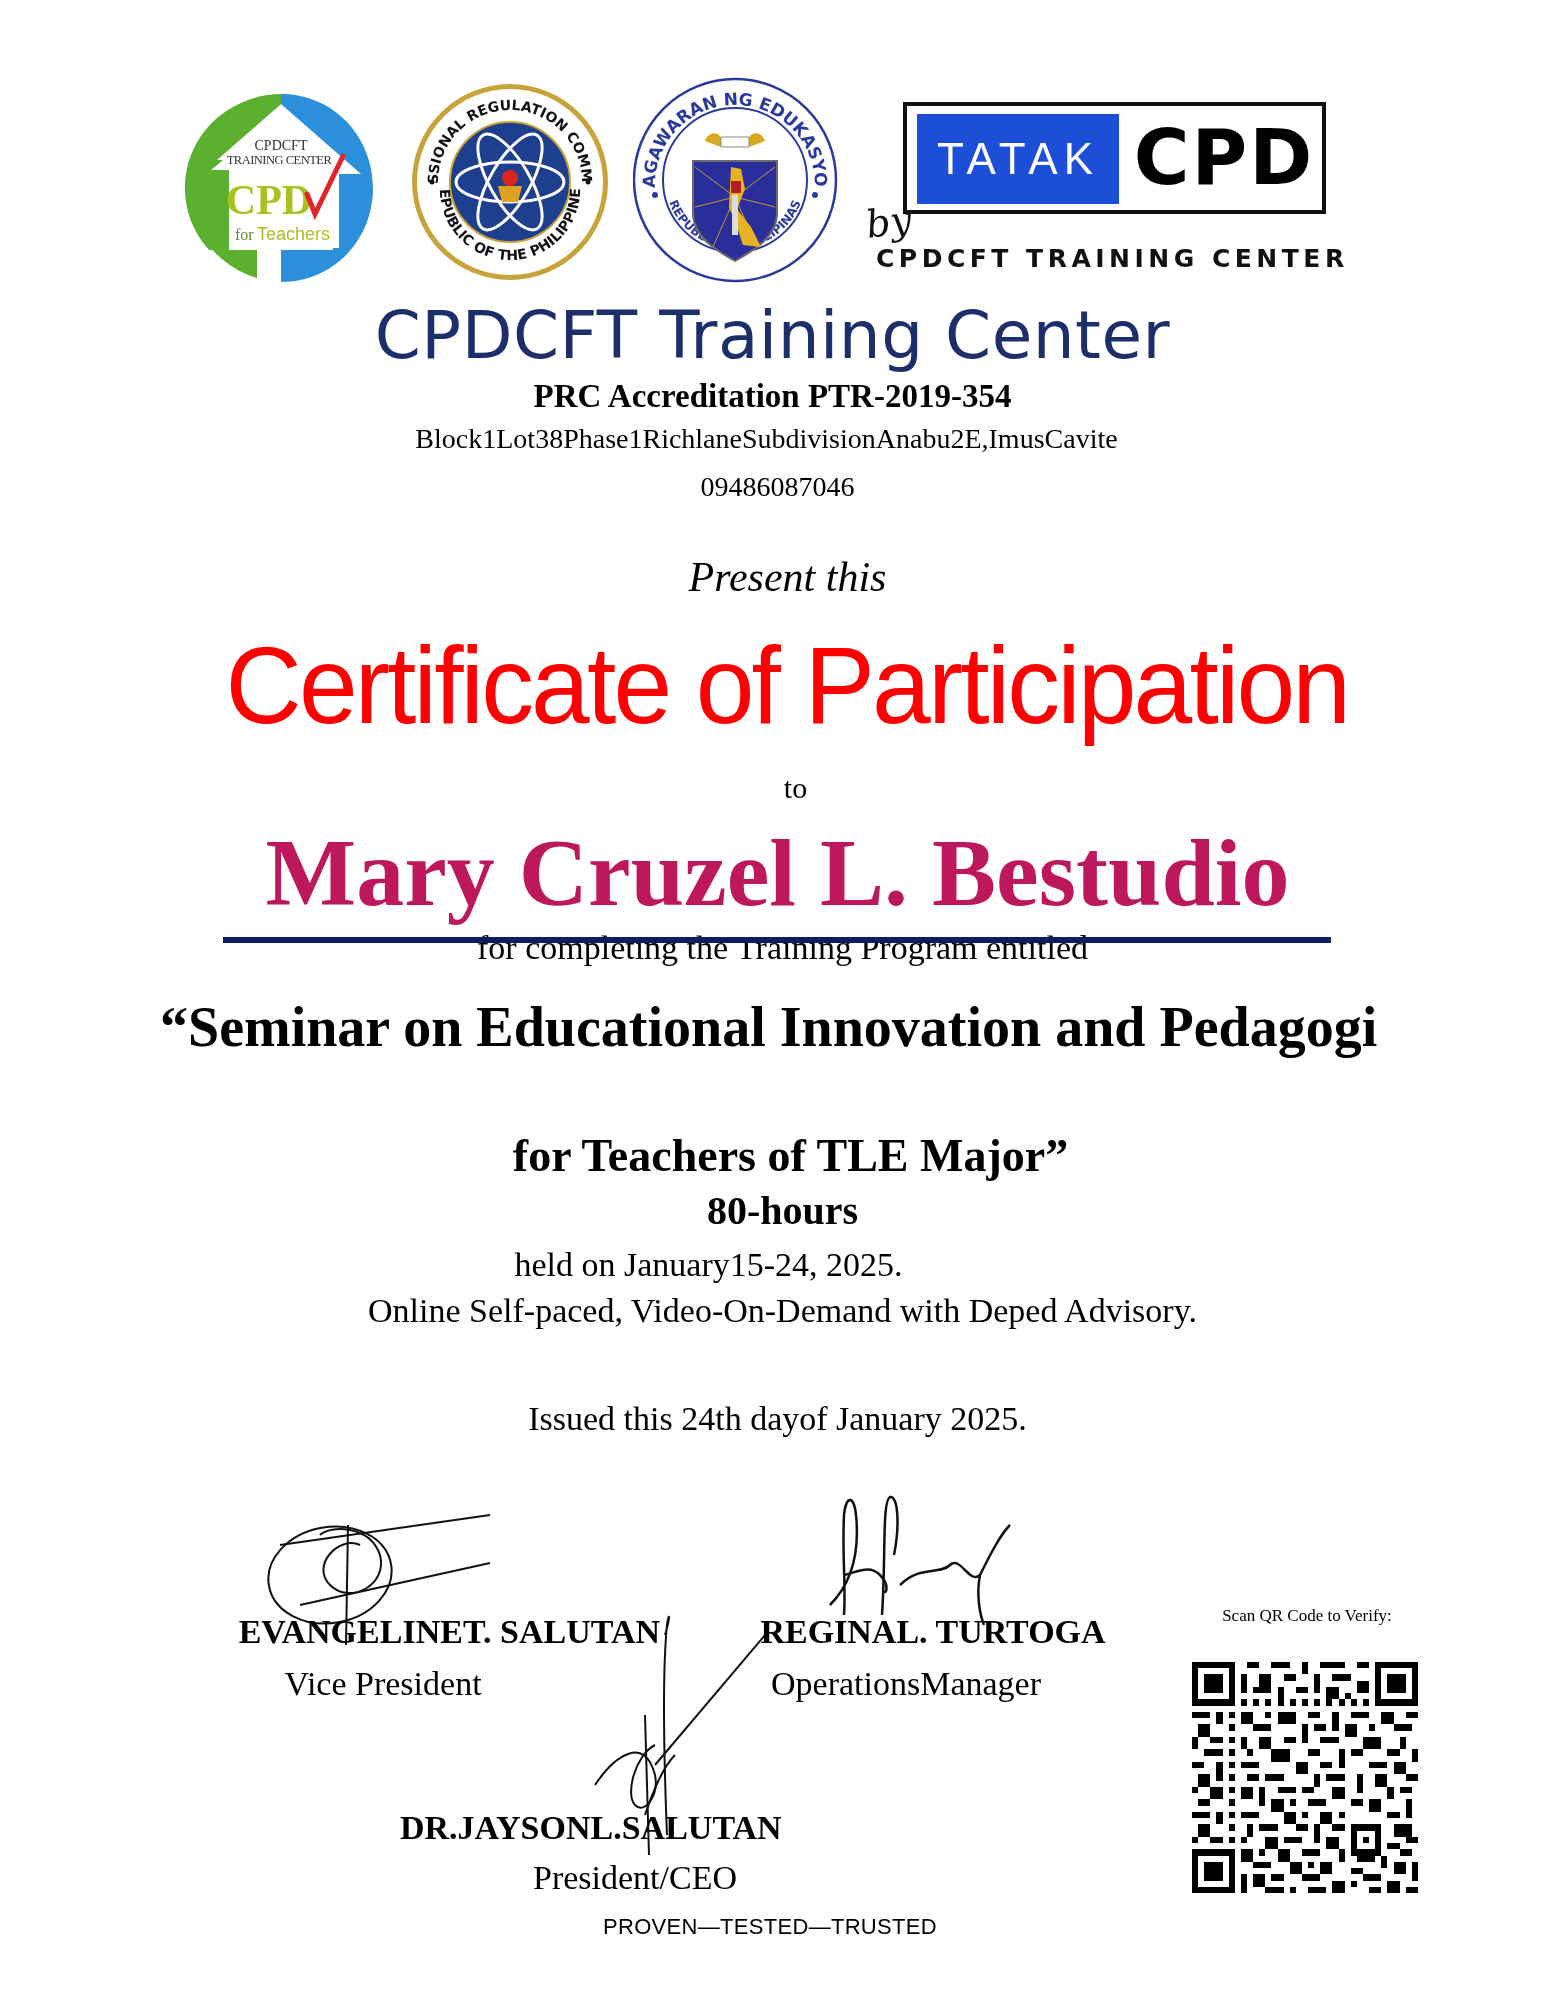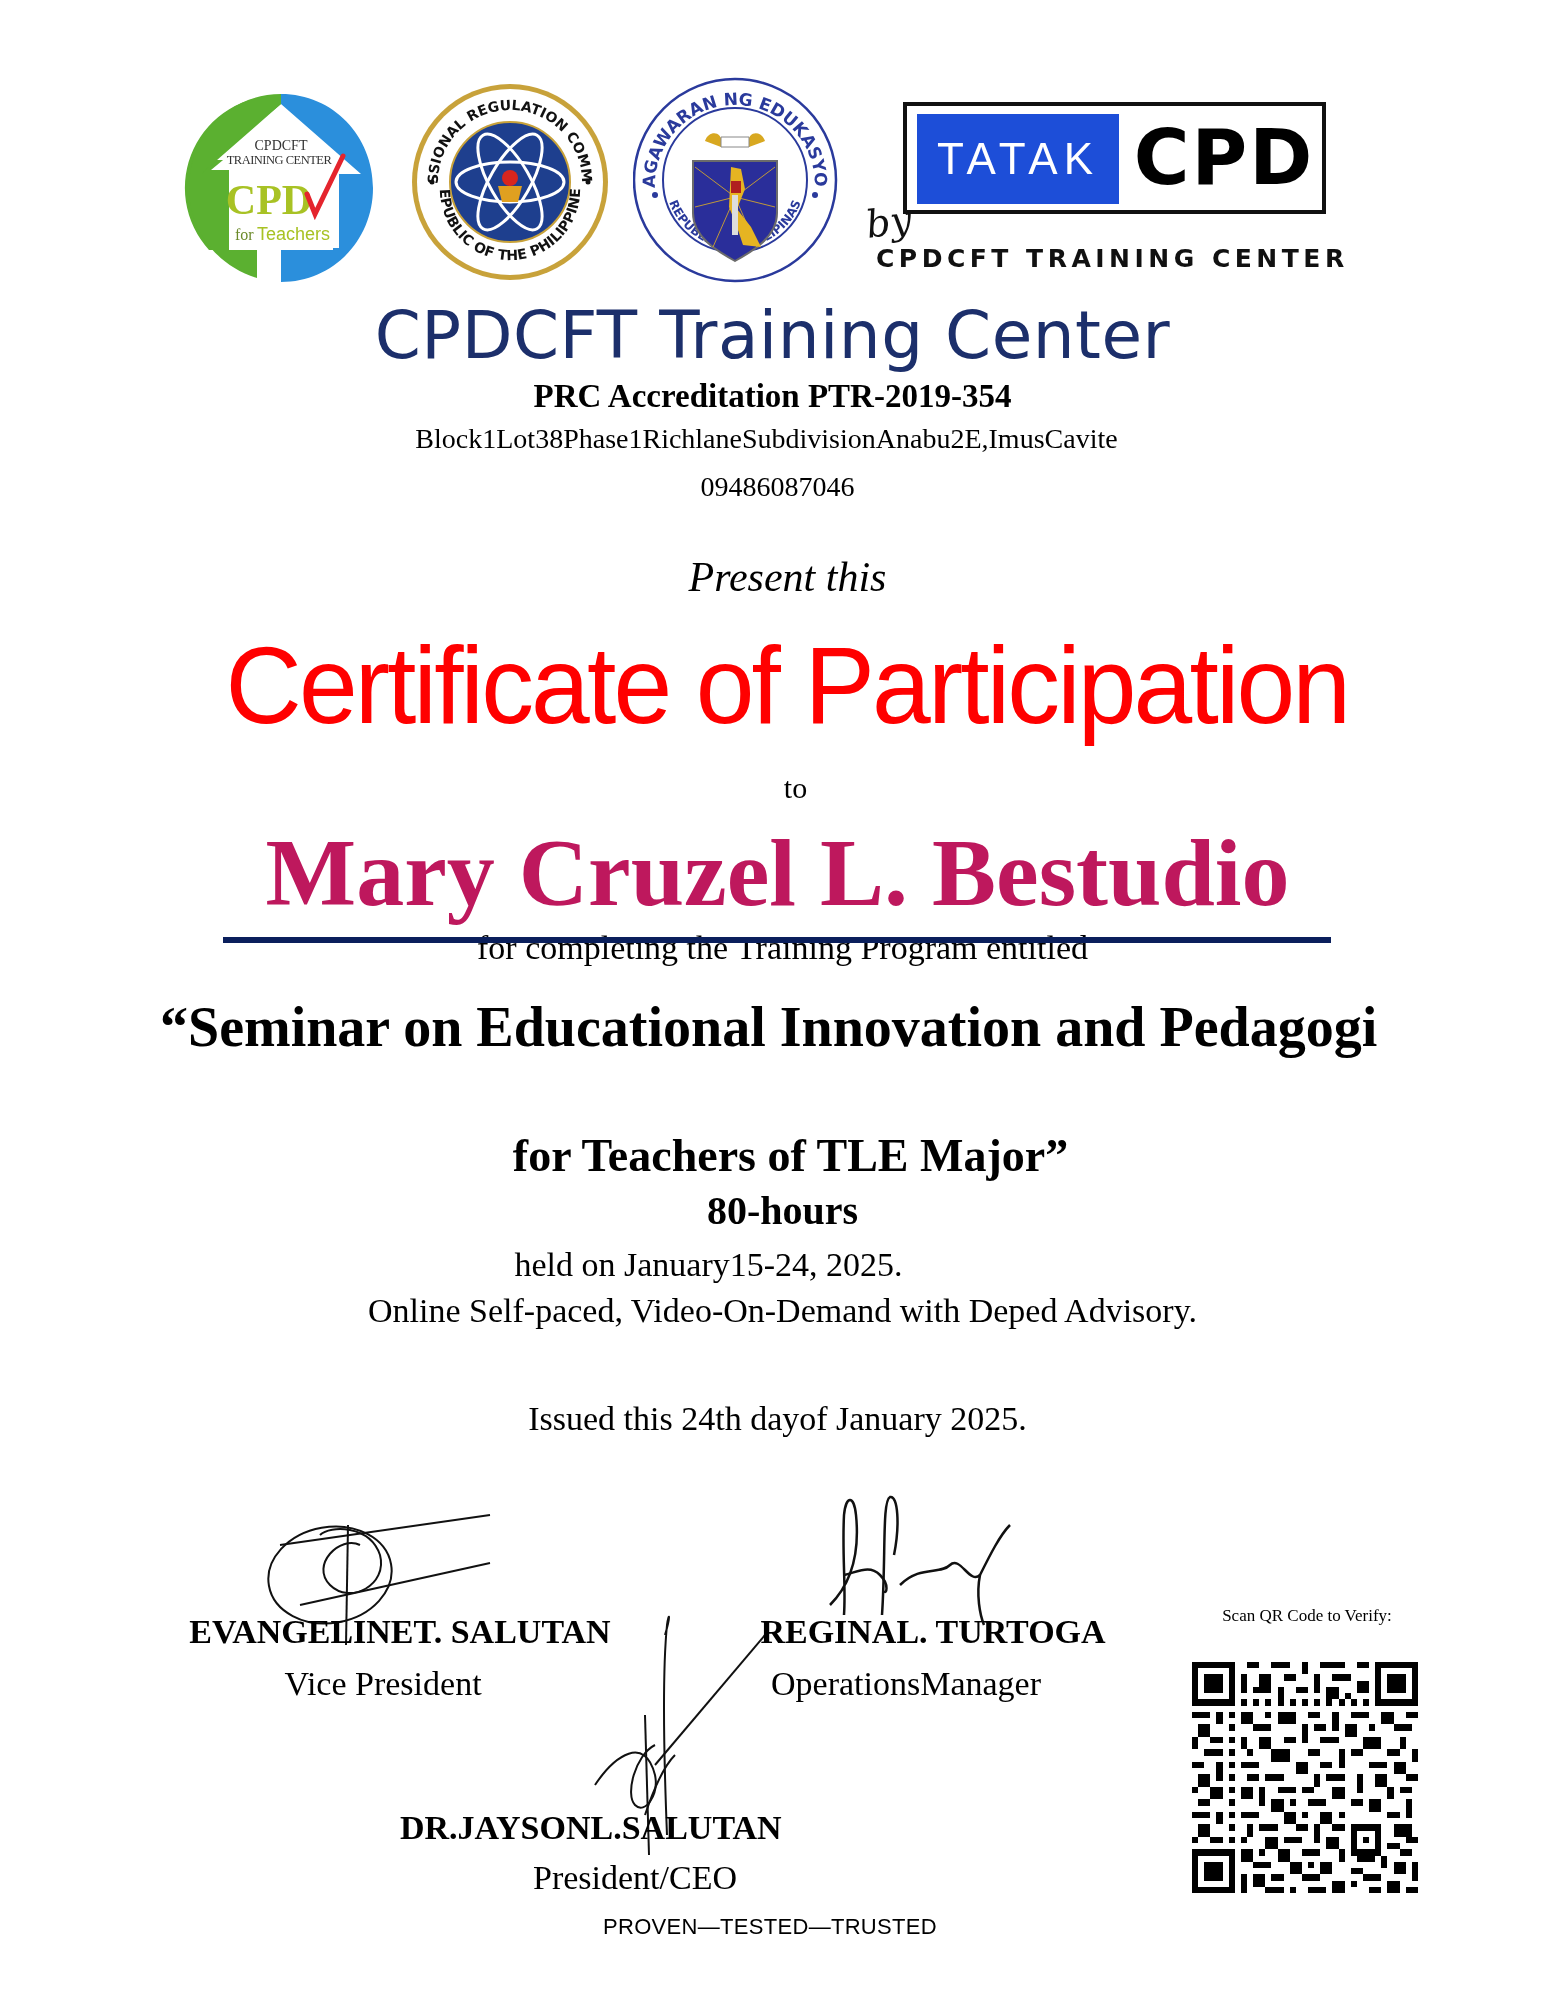--- a/index.html
+++ b/index.html
@@ -31,21 +31,21 @@
   #program-title { left:112px; top:994px; font-weight:bold; font-size:56px; line-height:66px; white-space:nowrap;margin-left:48px; }
   #program-sub { left:0; width:1545px; top:1128px; font-weight:bold; font-size:46px; line-height:56px; padding-left:36px; box-sizing:border-box; }
   #hours { left:0; width:1545px; top:1186px; font-weight:bold; font-size:40px; line-height:50px; padding-left:20px; box-sizing:border-box; }
   #held-on { left:0; width:1367px; top:1244px; font-size:34px; line-height:42px; padding-left:50px; box-sizing:border-box; }
   #mode { left:0; width:1545px; top:1290px; font-size:34px; line-height:42px; padding-left:20px; box-sizing:border-box; }
   #issued { left:0; width:1545px; top:1398px; font-size:34px; line-height:42px; padding-left:10px; box-sizing:border-box; }
 
   
   .sig-name { font-weight:bold; font-size:34px; line-height:40px; white-space:nowrap; }
   .sig-role { font-size:34px; line-height:40px; white-space:nowrap; }
-  #sig1-name { left:140px; top:1612px; width:520px; text-align:center; }
+  #sig1-name { left:140px; top:1612px; width:520px; text-align:right; }
   #sig1-role { left:140px; top:1664px; width:486px; text-align:center; }
   #sig2-name { left:726px; top:1612px; width:414px; text-align:center; }
   #sig2-role { left:726px; top:1664px; width:360px; text-align:center; }
   #sig3-name { left:400px; top:1808px; width:460px; text-align:left; }
   #sig3-role { left:500px; top:1858px; width:270px; text-align:center; }
   #tagline { left:560px; top:1912px; width:420px; text-align:center; font-family:"Liberation Sans", sans-serif; font-size:22px; line-height:30px; letter-spacing:0.3px; }
 
   
   #qr-label { left:1192px; top:1605px; width:230px; text-align:center; font-size:17px; line-height:22px; }
   #qr { left:1192px; top:1662px; width:226px; height:231px; }

